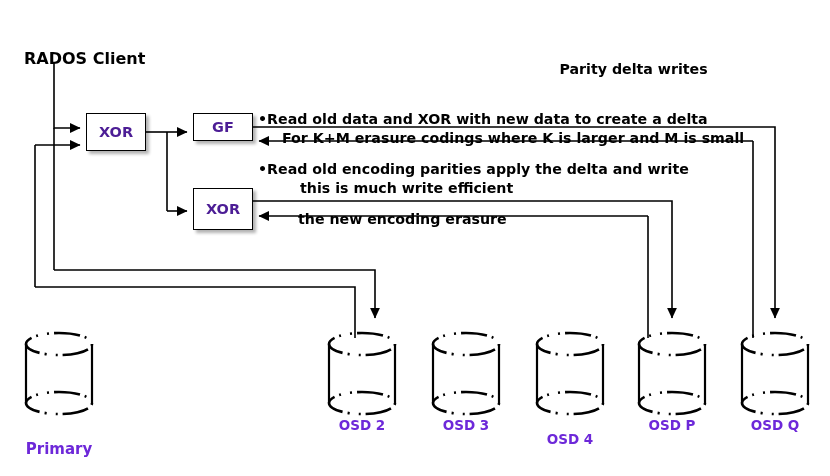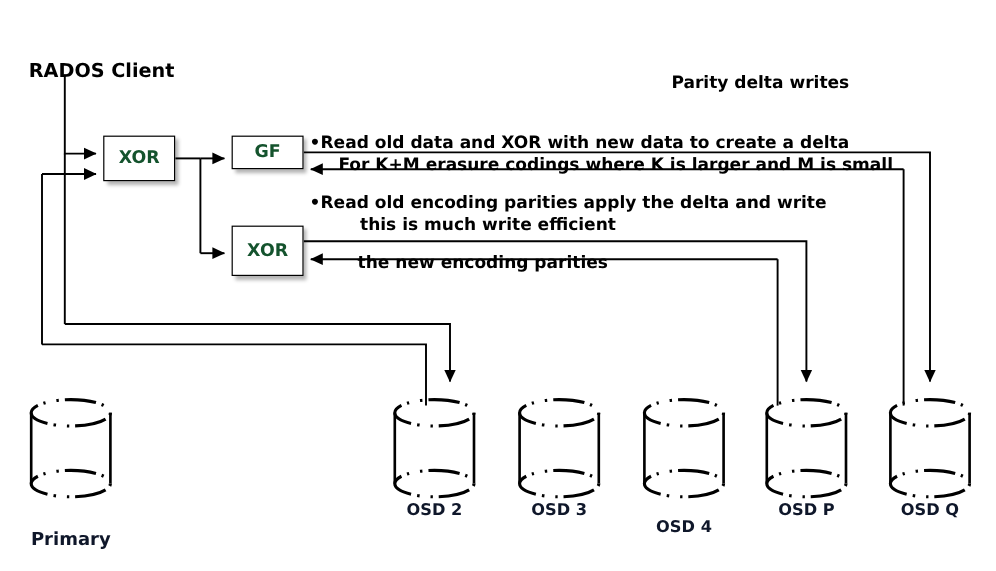--- a/index.html
+++ b/index.html
@@ -54,21 +54,21 @@
   .procbox {
     position: absolute;
     background: #ffffff;
     border: 1.6px solid #000000;
     box-shadow: 3px 3px 3px rgba(0,0,0,0.30);
     display: flex;
     align-items: center;
     justify-content: center;
     font-size: 14.5px;
     font-weight: 700;
-    color: #14532d;
+    color: #4c1d95;
     box-sizing: border-box;
   }
   #box-xor1 { left: 86px;  top: 113px; width: 60px; height: 38px; }
   #box-gf   { left: 193px; top: 113px; width: 60px; height: 28px; }
   #box-xor2 { left: 193px; top: 188px; width: 60px; height: 42px; }
 
   .osd-unit {
     position: absolute;
     width: 78px;
   }
@@ -77,21 +77,21 @@
     width: 78px;
     height: 85px;
   }
   .osd-cyl svg { display: block; }
   .osd-caption {
     position: absolute;
     width: 100%;
     text-align: center;
     font-size: 13.5px;
     font-weight: 700;
-    color: #0f172a;
+    color: #6d28d9;
     white-space: pre;
   }
   .osd-caption.two-line { line-height: 1.0; }
   .osd-caption .c1 { display:block; font-size: 15px; }
 
   #osd-primary { left: 20px;  top: 331px; }
   #osd-2       { left: 323px; top: 331px; }
   #osd-3       { left: 427px; top: 331px; }
   #osd-4       { left: 531px; top: 331px; }
   #osd-p       { left: 633px; top: 331px; }
@@ -141,21 +141,21 @@
 
     </g>
   </svg>
 
   <div class="txt rados-label">RADOS Client</div>
 
   <div class="txt note-a">
     <span class="hdr">Parity delta writes</span>
     <span class="bul"><span>•</span><span>Read old data and XOR with new data to create a delta</span></span>
     <span class="bul"><span>•</span><span>Read old encoding parities apply the delta and write</span></span>
-    <span class="cont">the new encoding parities</span>
+    <span class="cont">the new encoding erasure</span>
   </div>
 
   <div class="txt note-b">
     <span class="l1">For K+M erasure codings where K is larger and M is small</span>
     <span class="l2">this is much write efficient</span>
   </div>
 
   <div class="procbox" id="box-xor1">XOR</div>
   <div class="procbox" id="box-gf">GF</div>
   <div class="procbox" id="box-xor2">XOR</div>

